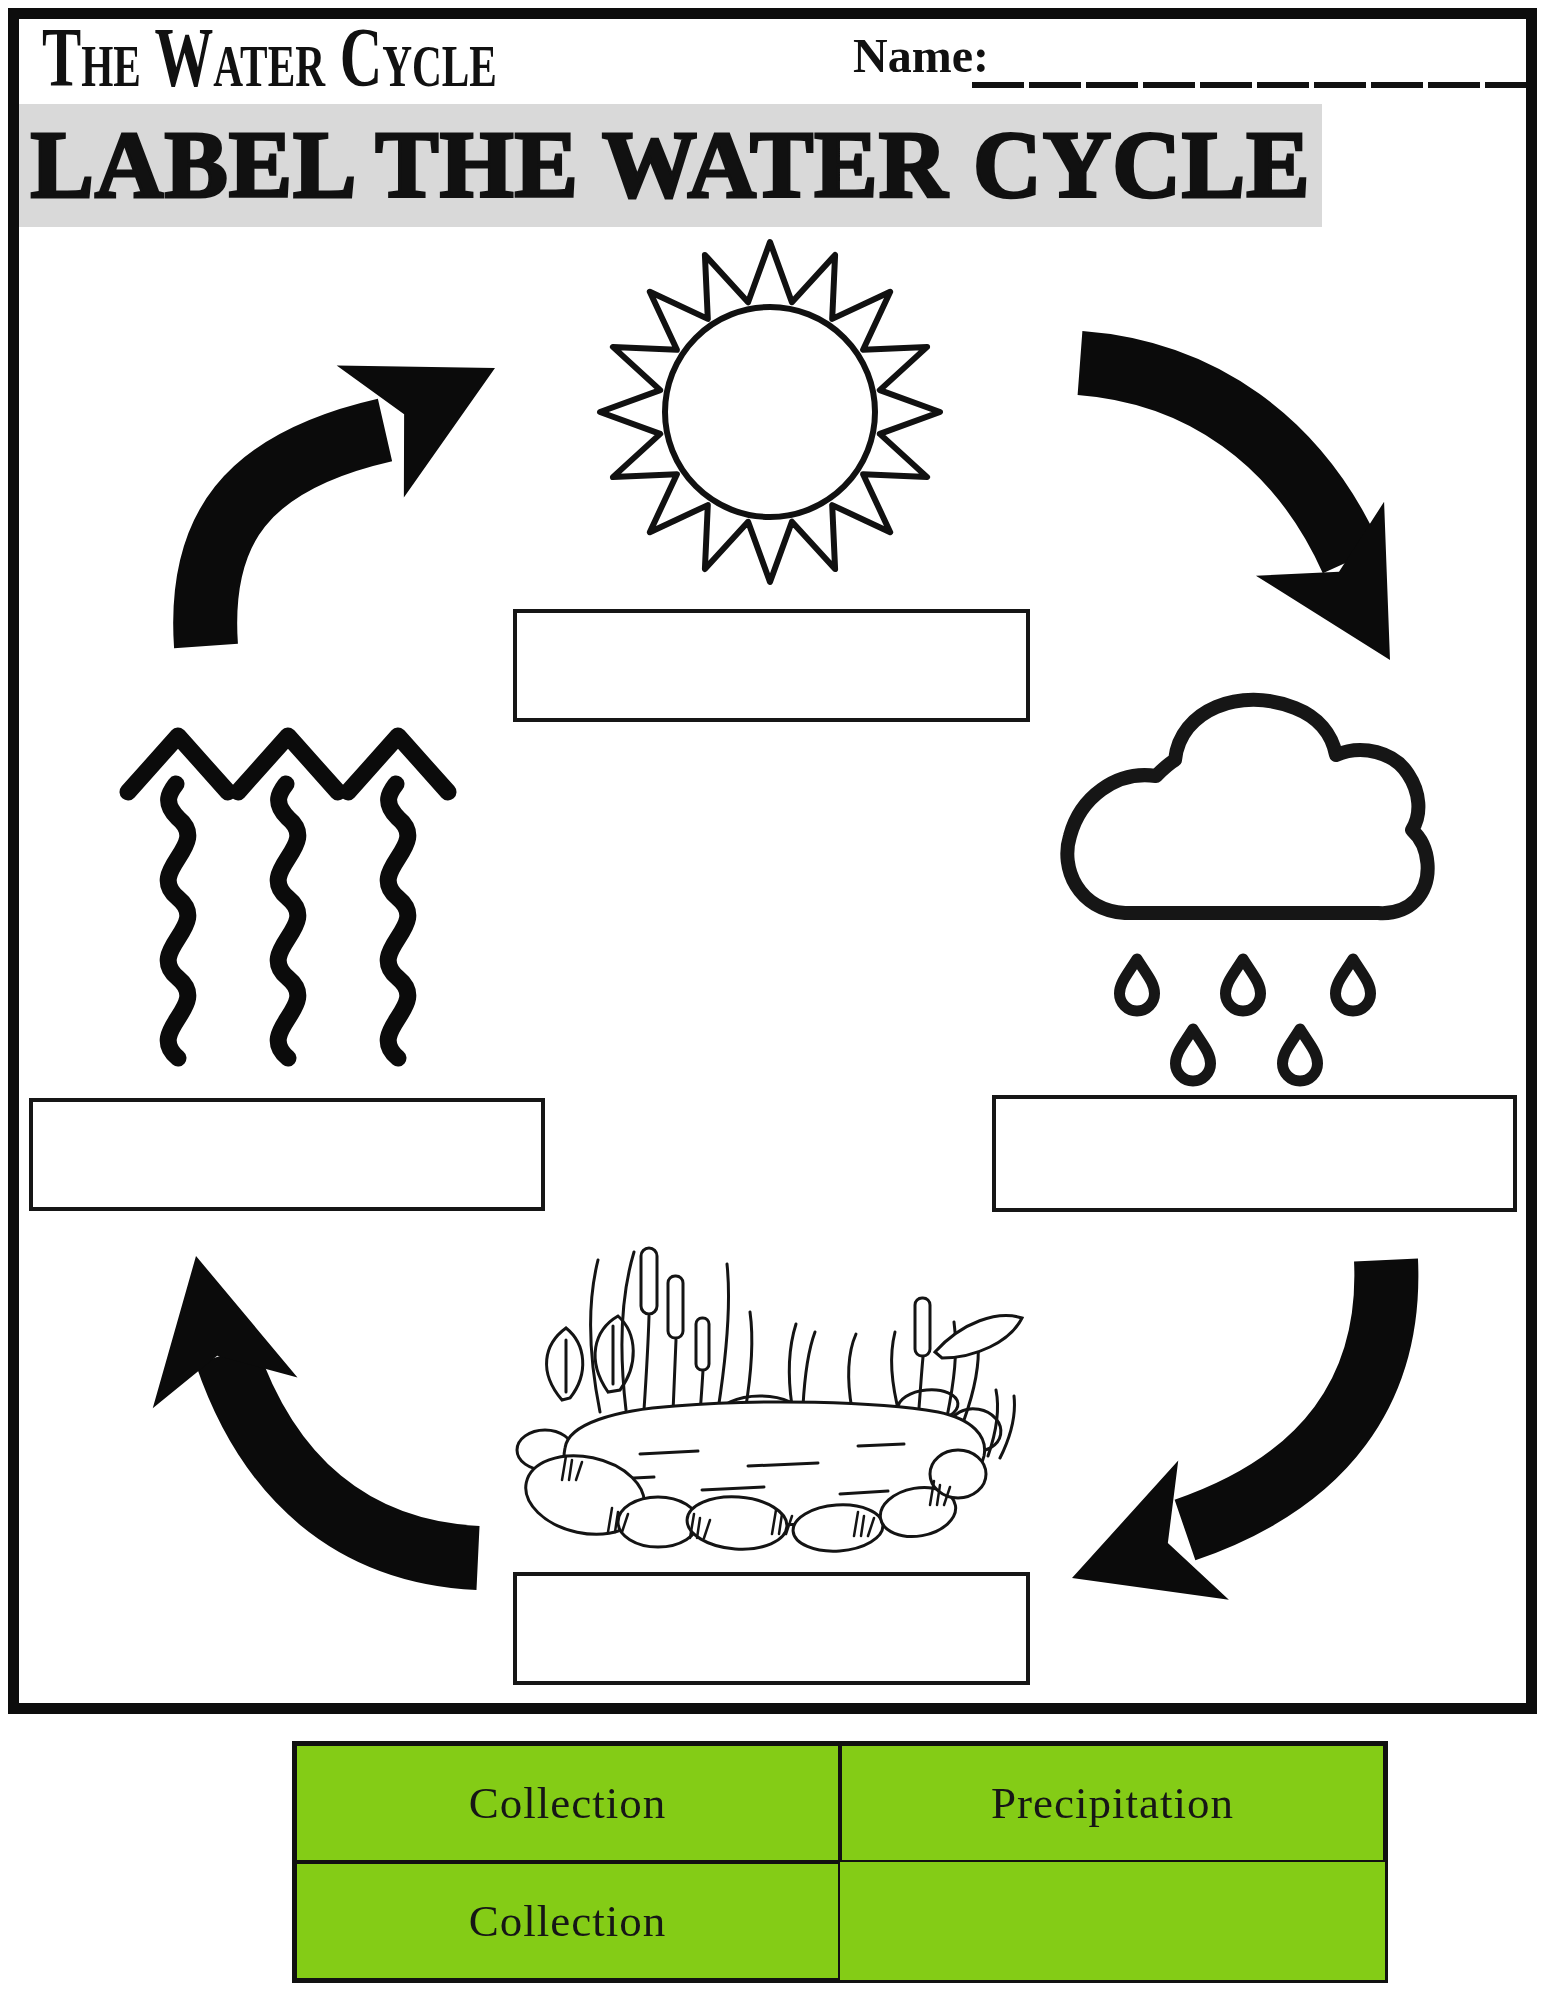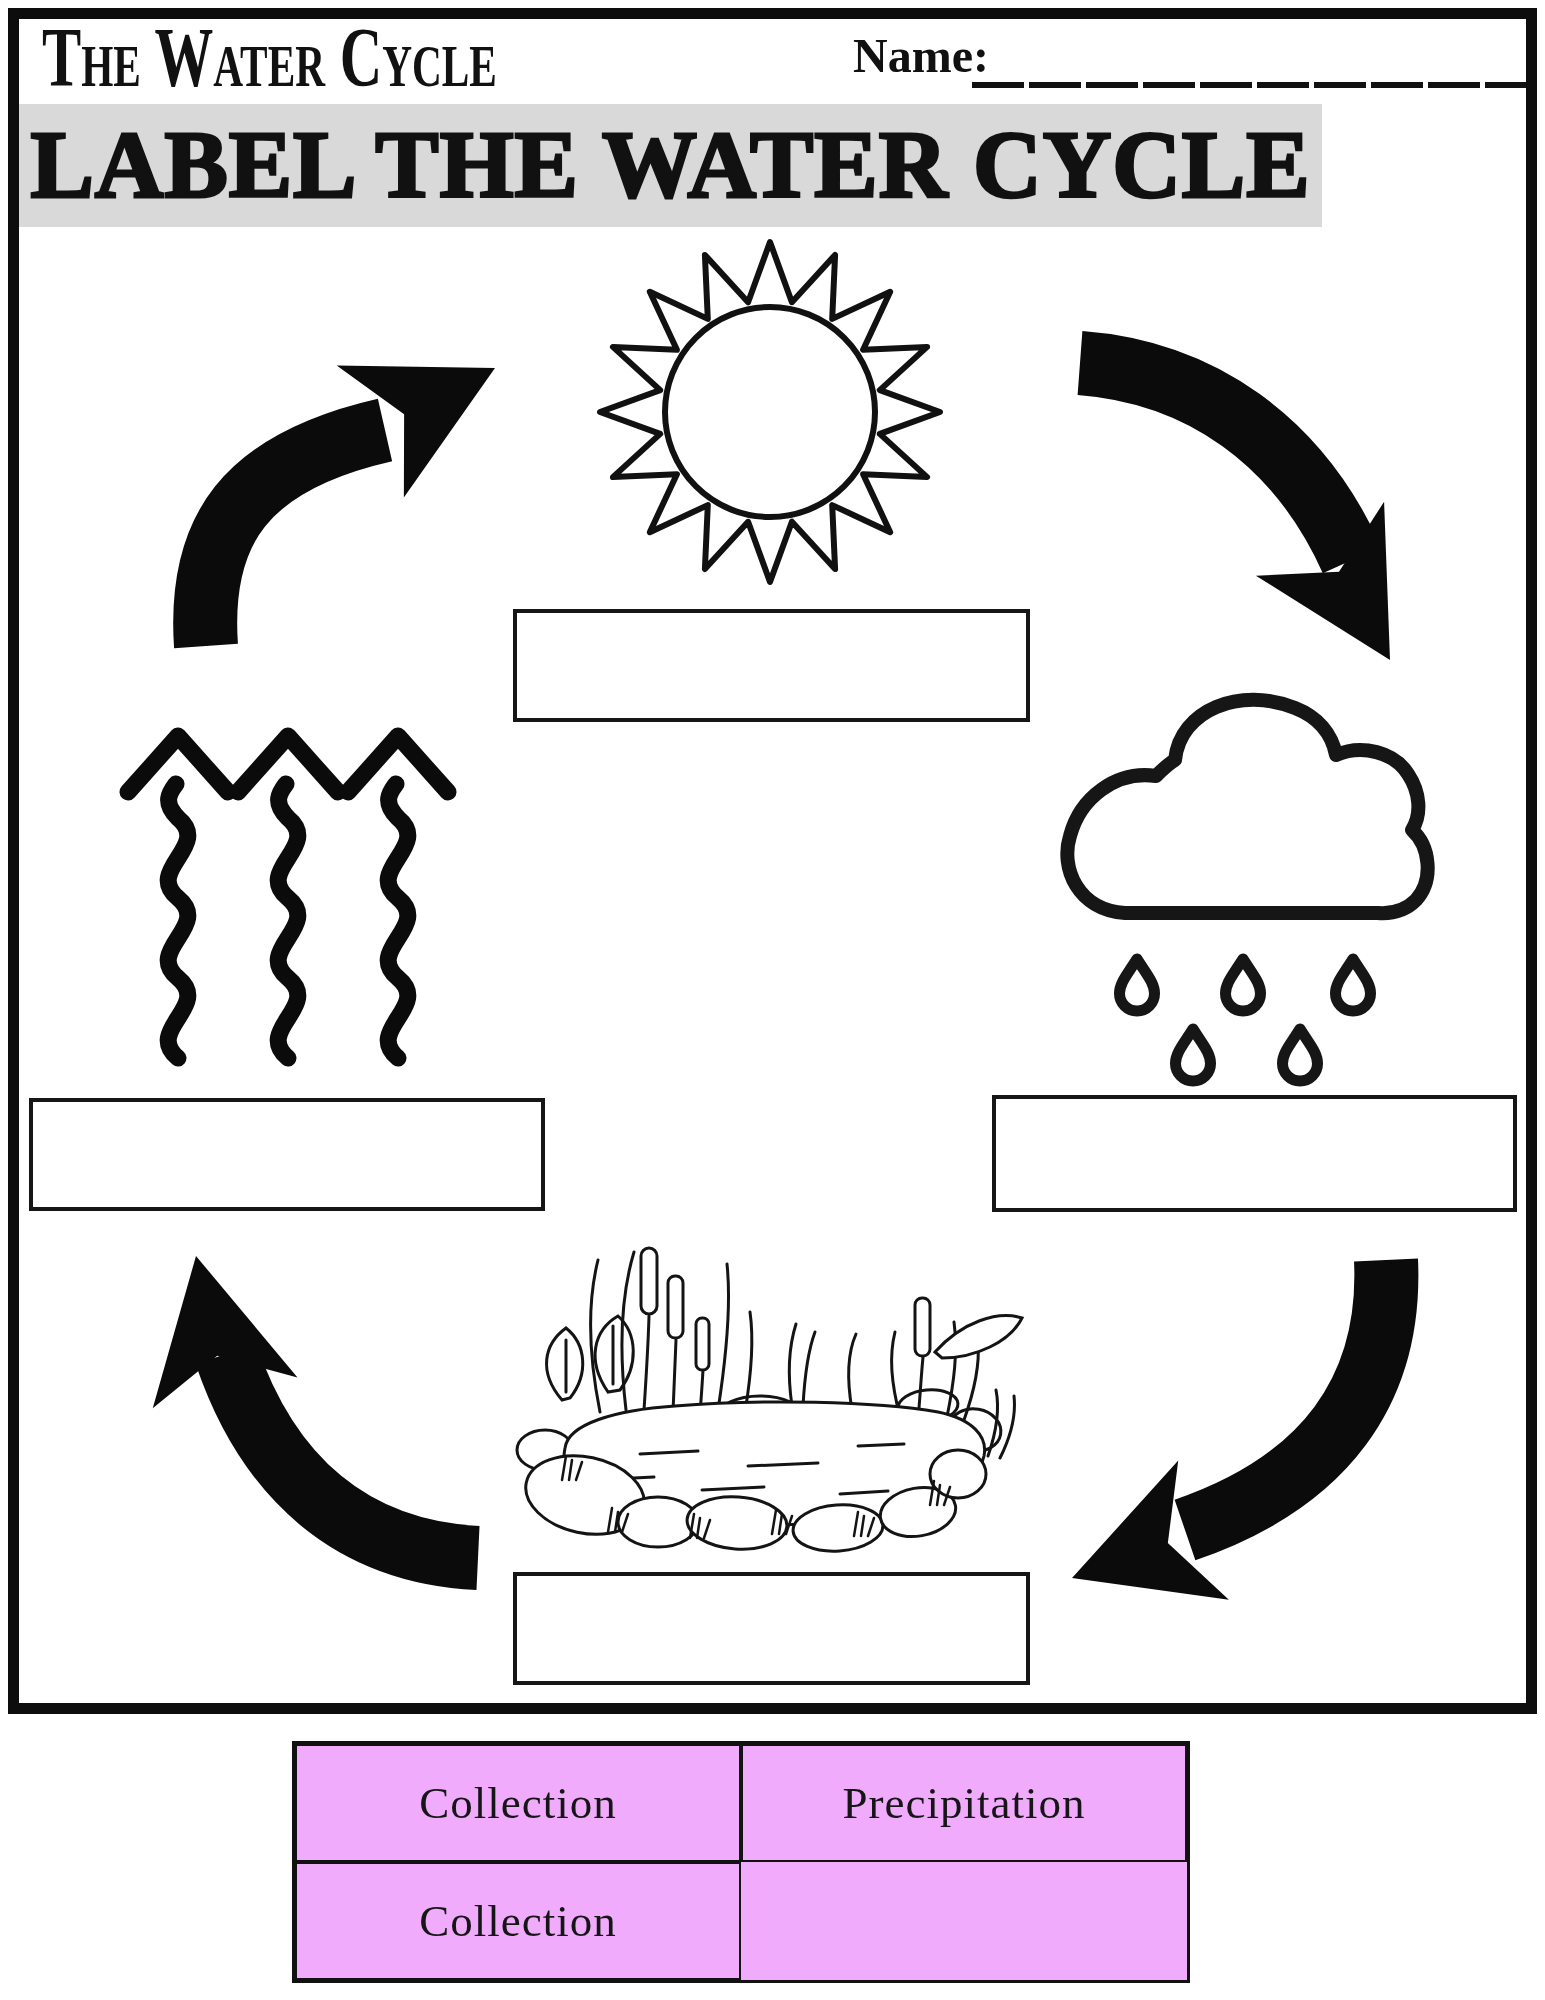--- a/index.html
+++ b/index.html
@@ -39,23 +39,23 @@
   .art{position:absolute;left:0;top:0;width:1545px;height:2000px;}
   .label-box{
     position:absolute;box-sizing:border-box;border:4px solid #161616;background:#ffffff;
     font-size:44px;display:flex;align-items:center;justify-content:center;
   }
   .box-top{left:513px;top:609px;width:517px;height:113px;}
   .box-right{left:992px;top:1095px;width:525px;height:117px;}
   .box-left{left:29px;top:1098px;width:516px;height:113px;}
   .box-bottom{left:513px;top:1572px;width:517px;height:113px;}
   .word-bank{
-    position:absolute;left:292px;top:1741px;width:898px;height:242px;
+    position:absolute;left:292px;top:1741px;width:1096px;height:242px;
     display:grid;grid-template-columns:1fr 1fr;grid-template-rows:1fr 1fr;
-    border:3px solid #111;box-sizing:border-box;background:#f0abfc;
+    border:3px solid #111;box-sizing:border-box;background:#84cc16;
   }
   .wb-cell{
     border:2px solid #111;display:flex;align-items:center;justify-content:center;
     font-size:45px;color:#161616;letter-spacing:1px;
   }
 </style>
 </head>
 <body>
 
 <div class="page">

